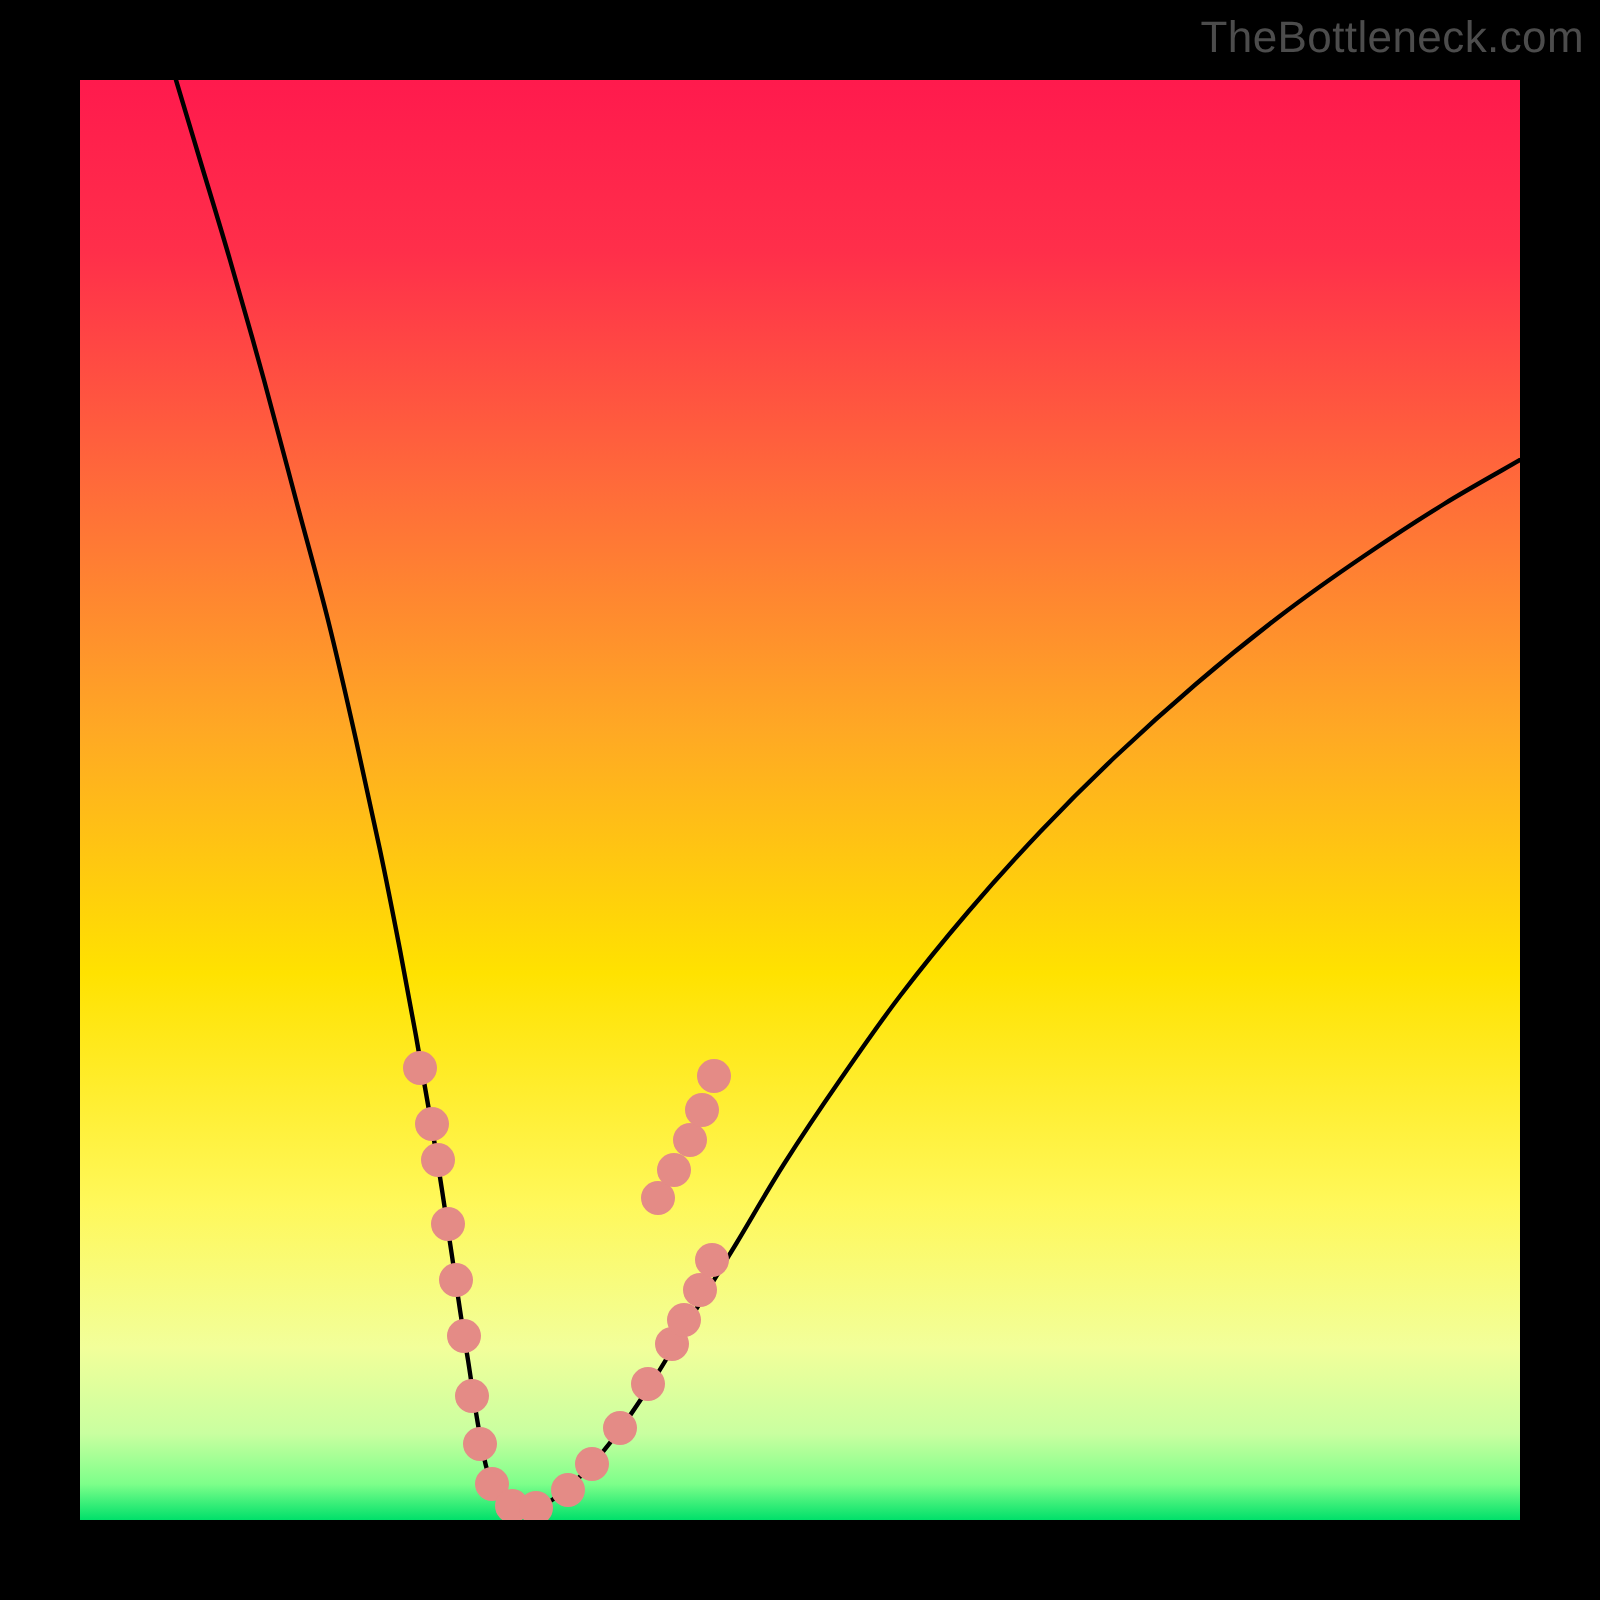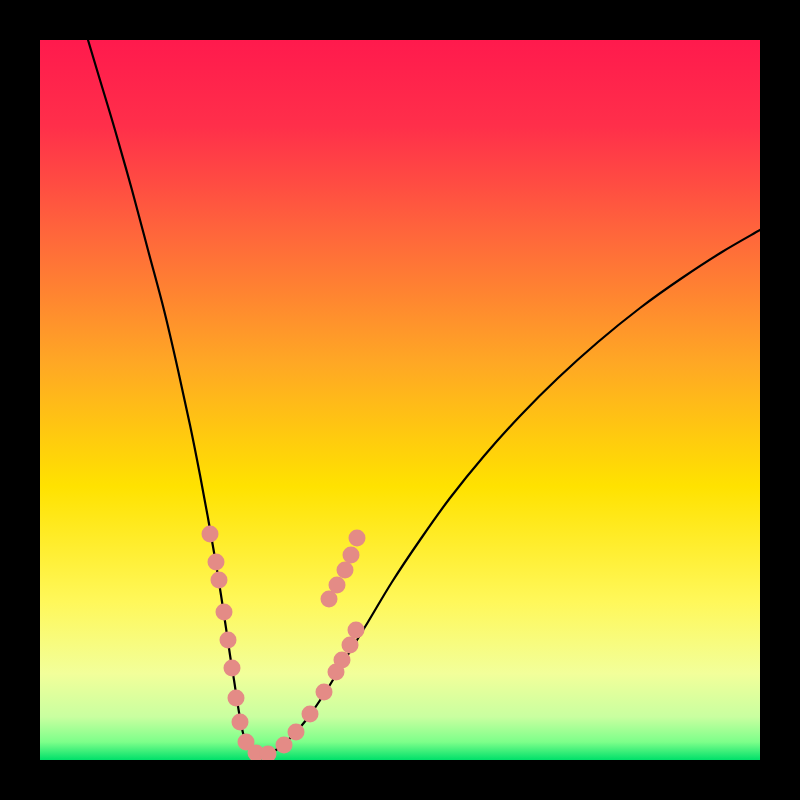--- a/index.html
+++ b/index.html
@@ -91,13 +91,14 @@
           <circle cx="316" cy="590" r="8.5" fill="#e48b86"></circle>
           <circle cx="289" cy="559" r="8.5" fill="#e48b86"></circle>
           <circle cx="297" cy="545" r="8.5" fill="#e48b86"></circle>
           <circle cx="305" cy="530" r="8.5" fill="#e48b86"></circle>
           <circle cx="311" cy="515" r="8.5" fill="#e48b86"></circle>
           <circle cx="317" cy="498" r="8.5" fill="#e48b86"></circle>
         </g>
     </svg>
   </div>
 
+  <div class="attrib" style="right: 8px; top: 6px;">TheBottleneck.com</div>
 </div>
 
 </body></html>

